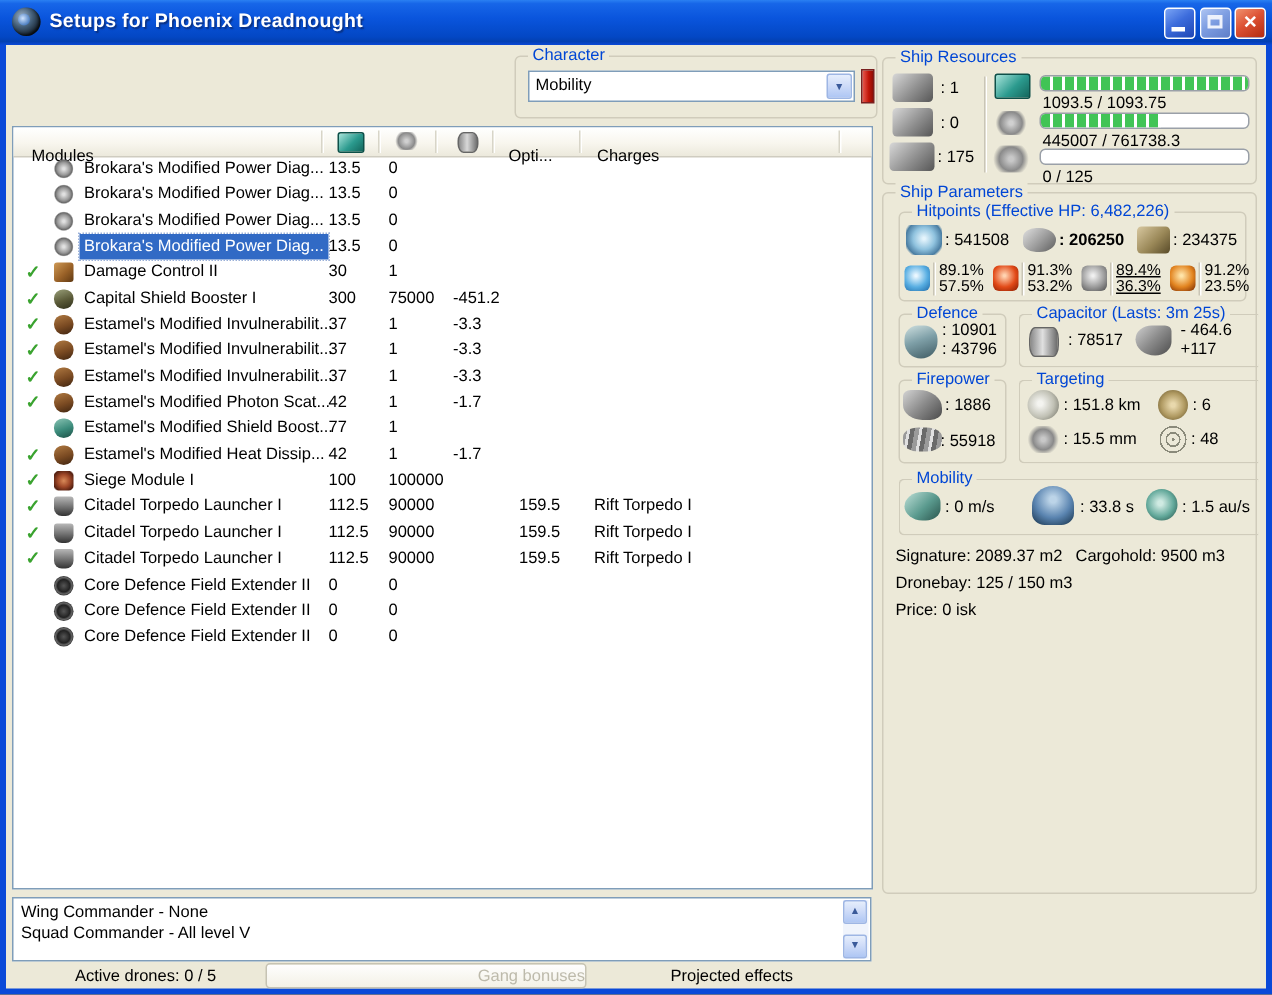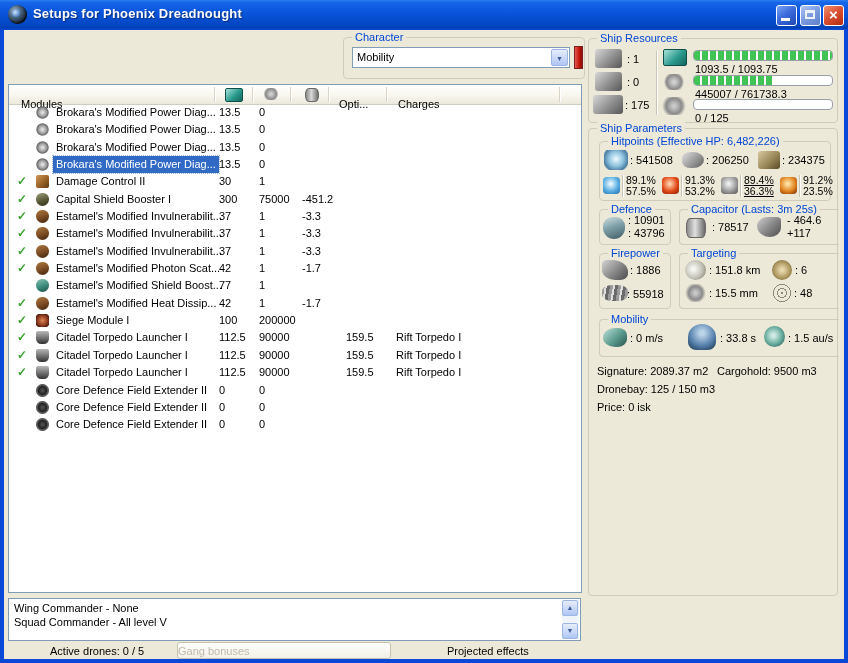--- a/index.html
+++ b/index.html
@@ -118,21 +118,21 @@
   #bonus-box{position:absolute;left:4px;top:568px;width:573px;height:43px;background:#fff;
     border:1px solid #7f9db9;box-sizing:border-box;}
   .bonus-line{position:absolute;left:5px;white-space:nowrap;}
   .sbar{position:absolute;right:1px;top:1px;bottom:1px;width:17px;background:#f0f4fc;}
   .sbtn{position:absolute;left:0;width:16px;height:16px;border:1px solid #9eb6e4;border-radius:2px;box-sizing:border-box;
     background:linear-gradient(180deg,#e6eefc 0%,#cfdcf8 45%,#aec6f4 100%);
     color:#3a5a9a;font-size:7px;text-align:center;line-height:14px;}
   #statusbar{position:absolute;left:0;right:16px;top:612px;height:17px;}
   .sb-text{position:absolute;top:3px;white-space:nowrap;}
   .gang-btn{position:absolute;left:173px;top:0;width:214px;height:17px;border:1px solid #c6c3b3;border-radius:3px;
-    background:linear-gradient(180deg,#fefefe,#f3f1e6);color:#bdbaab;text-align:left;line-height:16px;box-sizing:border-box;}
+    background:linear-gradient(180deg,#fefefe,#f3f1e6);color:#bdbaab;text-align:right;line-height:16px;box-sizing:border-box;}
 </style>
 </head>
 <body>
 
 <div id="app">
 
   <div class="titlebar">
     <div class="title-icon"></div>
     <span class="title-text">Setups for Phoenix Dreadnought</span>
     <div class="win-btn btn-min"></div>
@@ -286,21 +286,21 @@
             <span class="mv c-pg">1</span>
             <span class="mv c-cap">-1.7</span>
             <span class="mv c-opt"></span>
             <span class="mv c-charge"></span>
           </div>
           <div class="mrow">
             <span class="mcheck">✓</span>
             <span class="micon i-siege-module"></span>
             <span class="mname">Siege Module I</span>
             <span class="mv c-cpu">100</span>
-            <span class="mv c-pg">200000</span>
+            <span class="mv c-pg">100000</span>
             <span class="mv c-cap"></span>
             <span class="mv c-opt"></span>
             <span class="mv c-charge"></span>
           </div>
           <div class="mrow">
             <span class="mcheck">✓</span>
             <span class="micon i-torpedo-launcher"></span>
             <span class="mname">Citadel Torpedo Launcher I</span>
             <span class="mv c-cpu">112.5</span>
             <span class="mv c-pg">90000</span>
@@ -388,21 +388,21 @@
     </div>
 
     <div class="gb" style="left:584px;top:98px;width:250px;height:468px;">
       <span class="gb-label">Ship Parameters</span>
 
       <div class="gb" style="left:10px;top:12px;width:232px;height:60px;">
         <span class="gb-label" style="max-width:220px;">Hitpoints (Effective HP: 6,482,226)</span>
         <span class="pic p-shield" style="left:4px;top:8px;width:24px;height:20px;"></span>
         <span class="ptxt" style="left:30px;top:12px;">: 541508</span>
         <span class="pic p-armor" style="left:82px;top:10px;width:22px;height:16px;"></span>
-        <span class="ptxt" style="left:106px;top:12px;">: 206250</span>
+        <span class="ptxt" style="left:106px;top:12px;font-weight:bold;">: 206250</span>
         <span class="pic p-hull" style="left:158px;top:9px;width:22px;height:18px;"></span>
         <span class="ptxt" style="left:182px;top:12px;">: 234375</span>
 
         <span class="pic r-em" style="left:3px;top:35px;width:17px;height:17px;"></span>
         <span class="rp-div" style="left:22px;top:33px;height:22px;"></span>
         <span class="ptxt resist-pair" style="left:26px;top:33px;"><span>89.1%</span><br><span>57.5%</span></span>
         <span class="pic r-thermal" style="left:62px;top:35px;width:17px;height:17px;"></span>
         <span class="rp-div" style="left:81px;top:33px;height:22px;"></span>
         <span class="ptxt resist-pair" style="left:85px;top:33px;"><span>91.3%</span><br><span>53.2%</span></span>
         <span class="pic r-kinetic" style="left:121px;top:35px;width:17px;height:17px;"></span>

